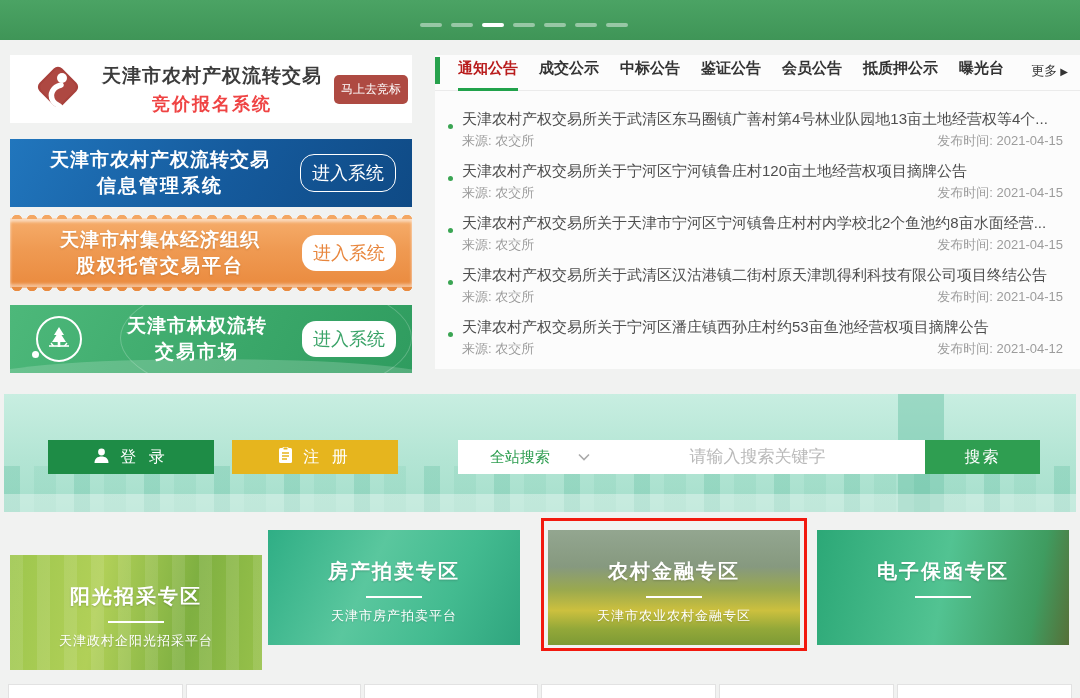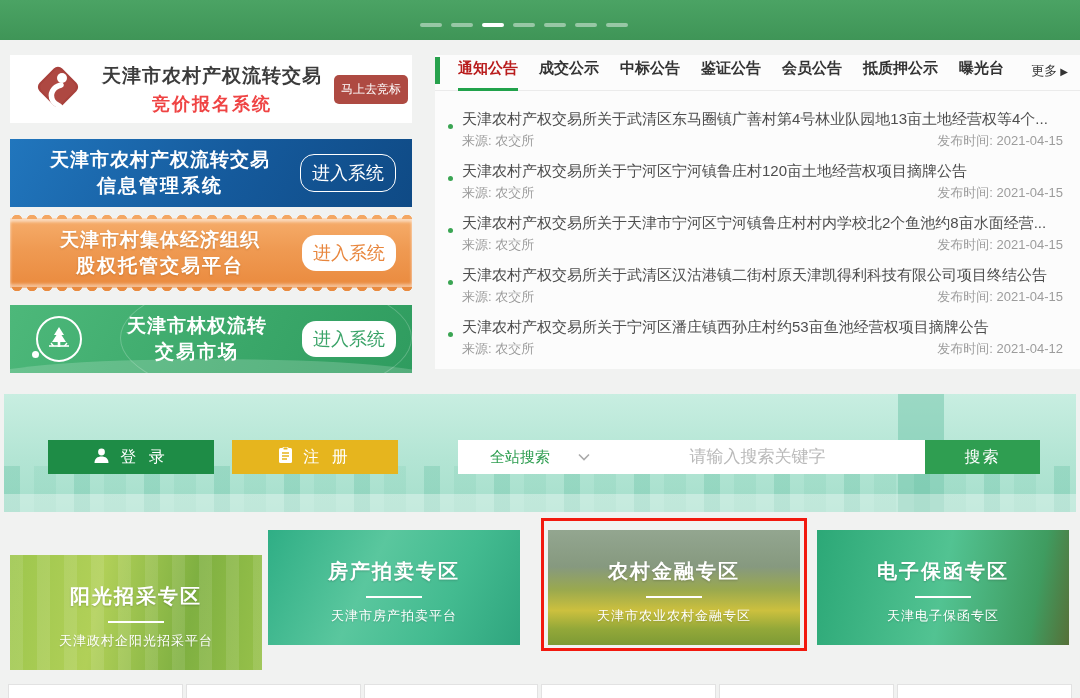--- a/index.html
+++ b/index.html
@@ -326,21 +326,20 @@
 
     <div class="zone zone3">
       <div class="zone-title">农村金融专区</div>
       <div class="zone-divider"></div>
       <div class="zone-sub">天津市农业农村金融专区</div>
     </div>
 
     <div class="zone zone4">
       <div class="zone-title">电子保函专区</div>
       <div class="zone-divider"></div>
-      <div class="zone-sub">天津电子保函专区</div>
     </div>
   </div>
 
   <div class="footers">
     <div class="fbox"></div>
     <div class="fbox"></div>
     <div class="fbox"></div>
     <div class="fbox"></div>
     <div class="fbox"></div>
     <div class="fbox"></div>

